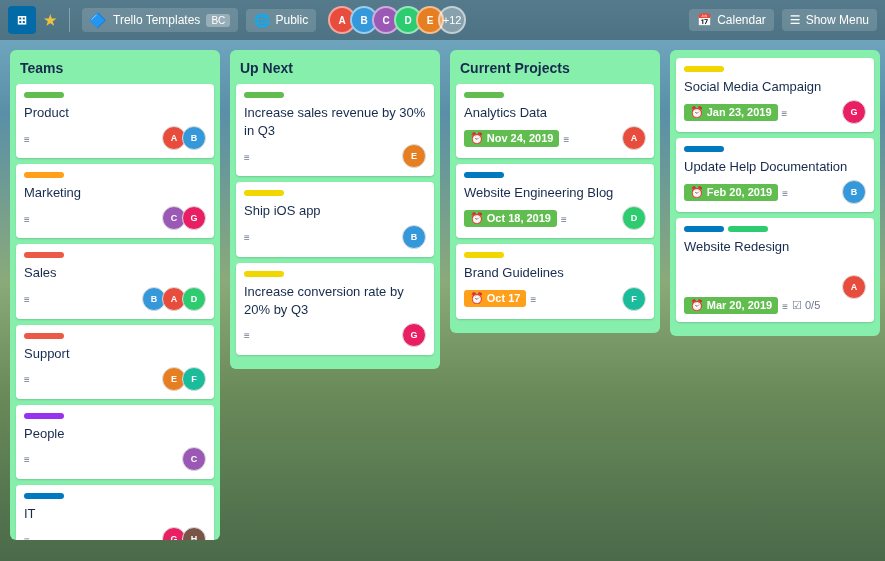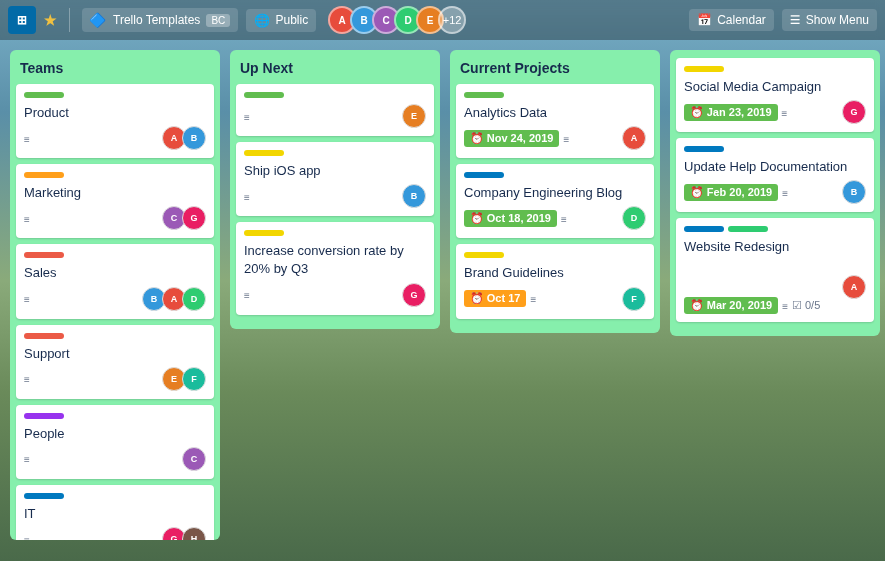--- a/index.html
+++ b/index.html
@@ -322,20 +322,21 @@
           <div class="card-avatar av8">H</div>
         </div>
       </div>
     </div>
   </div>
 
   <div class="column">
     <div class="column-header">Up Next</div>
     <div class="card">
       <div class="card-label lbl-green"></div>
+      <div class="card-title">Increase sales revenue by 30% in Q3</div>
       <div class="card-footer">
         <div class="card-icons lines">≡</div>
         <div class="card-avatars">
           <div class="card-avatar av5">E</div>
         </div>
       </div>
     </div>
     <div class="card">
       <div class="card-label lbl-yellow"></div>
       <div class="card-title">Ship iOS app</div>
@@ -368,21 +369,21 @@
           <span class="date-badge green">⏰ Nov 24, 2019</span>
           <span class="lines">≡</span>
         </div>
         <div class="card-avatars">
           <div class="card-avatar av1">A</div>
         </div>
       </div>
     </div>
     <div class="card">
       <div class="card-label lbl-blue"></div>
-      <div class="card-title">Company Engineering Blog</div>
+      <div class="card-title">Website Engineering Blog</div>
       <div class="card-footer">
         <div style="display:flex;gap:4px;align-items:center;flex-wrap:wrap;">
           <span class="date-badge green">⏰ Oct 18, 2019</span>
           <span class="lines">≡</span>
         </div>
         <div class="card-avatars">
           <div class="card-avatar av4">D</div>
         </div>
       </div>
     </div>

